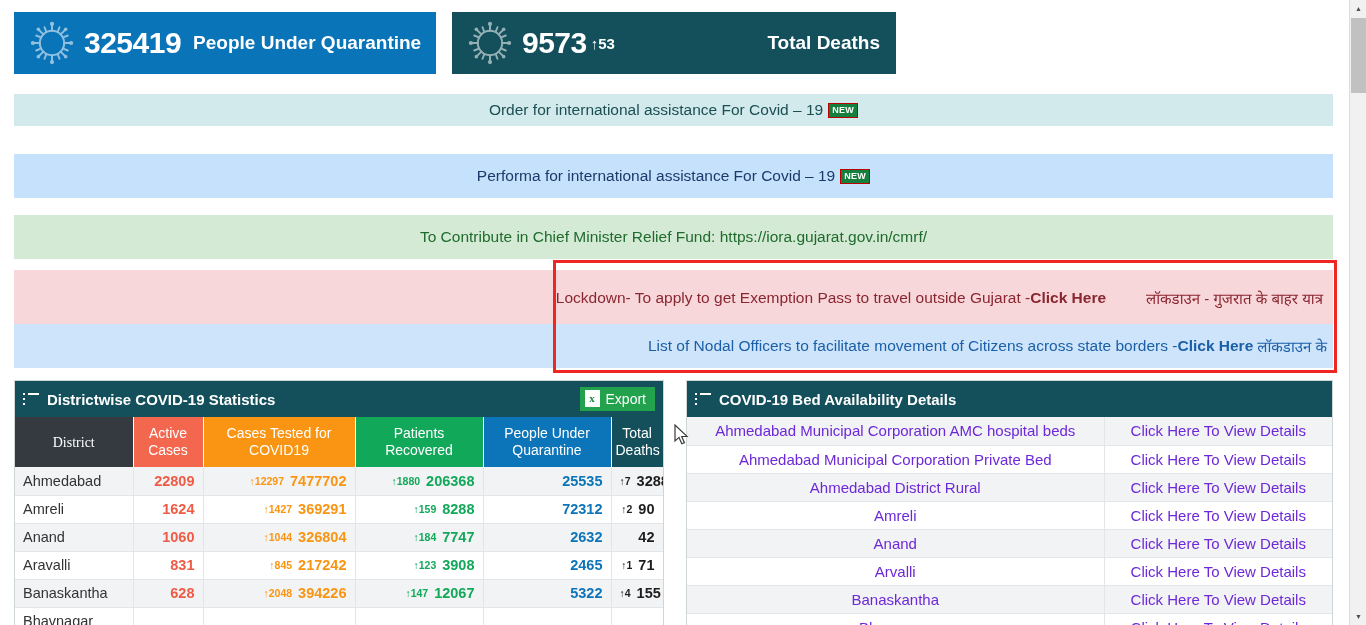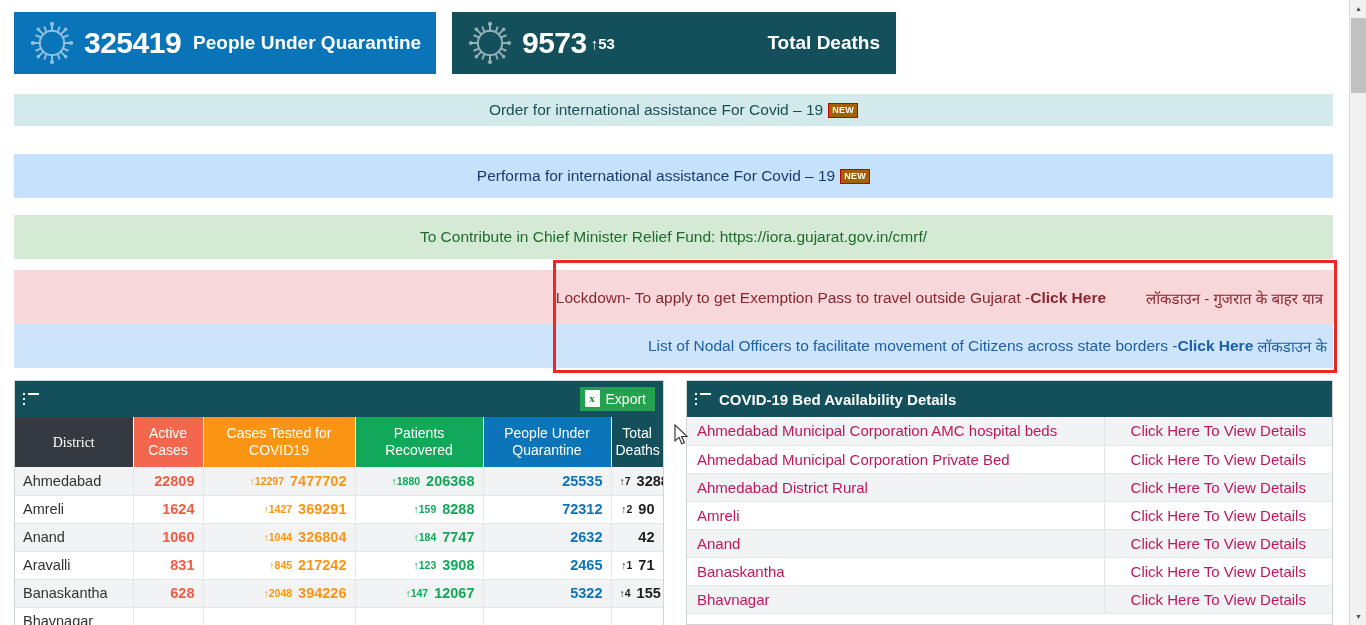--- a/index.html
+++ b/index.html
@@ -46,21 +46,21 @@
   #stat-deaths .stat-label { margin-left: auto; }
 
   
   .notice {
     position: absolute; left: 14px; width: 1319px;
     display: flex; align-items: center; justify-content: center;
     font-size: 15.5px;
   }
   .notice-text { white-space: nowrap; }
   .new-badge {
-    display: inline-block; background: #a16207; color: #fff;
+    display: inline-block; background: #15803d; color: #fff;
     font-size: 9px; font-weight: 700; line-height: 11px;
     padding: 1px 3px; margin-left: 5px; vertical-align: 2px;
     border: 1px solid #b00; letter-spacing: .3px;
   }
   #notice-order    { top: 94px;  height: 32px; background: #d3eaec; color: #1b4e53; }
   #notice-performa { top: 154px; height: 44px; background: #c5e1fb; color: #1b3a6b; }
   #notice-cmrf     { top: 215px; height: 44px; background: #d4ead4; color: #1f6b2e; }
   #notice-lockdown { top: 270px; height: 56px; background: #f8d7da; color: #8a2630; justify-content: flex-end; padding-right: 10px; }
   #notice-nodal    { top: 324px; height: 44px; background: #cde4fa; color: #1b5fa8; justify-content: flex-end; padding-right: 6px; }
   .notice b { font-weight: 700; }
@@ -139,21 +139,21 @@
   td.c-quar { color: #0c74b8; }
   td.c-deaths { color: #1d1d1d; border-right: none; }
   .delta { font-size: 10.5px; font-weight: 700; margin-right: 6px; vertical-align: 1px; }
   .tbl-scroll { height: 208px; overflow: hidden; }
 
   
   #bed-table { width: 100%; border-collapse: collapse; table-layout: fixed; }
   #bed-table td {
     font-size: 15px; height: 28px; padding: 0 10px;
     border-bottom: 1px solid #e3e6e8;
-    color: #be185d; white-space: nowrap; overflow: hidden;
+    color: #6d28d9; white-space: nowrap; overflow: hidden; text-align: center;
   }
   #bed-table tr:nth-child(odd) td { background: #f2f3f4; }
   #bed-table tr:nth-child(even) td { background: #ffffff; }
   td.bed-link {
     width: 228px; text-align: center; color: #2a7fe0;
     border-left: 1px solid #e3e6e8; cursor: pointer;
   }
 
   
   #scrollbar {
@@ -266,20 +266,21 @@
     <div class="panel" id="panel-left">
       <div class="panel-head">
         <span class="list-icon">
           <b></b>
             <b></b>
             <b></b>
             <i></i>
             <i></i>
             <i></i>
         </span>
+        <span class="panel-title">Districtwise COVID-19 Statistics</span>
         <div id="export-button">
           <span class="xls-glyph">x</span>
           <span>Export</span>
         </div>
       </div>
       <div class="tbl-scroll">
         <table id="district-table">
           <thead>
             <tr>
               <th class="h-district">District</th>
@@ -373,20 +374,24 @@
             </tr>
             <tr>
               <td>Amreli</td>
               <td class="bed-link">Click Here To View Details</td>
             </tr>
             <tr>
               <td>Anand</td>
               <td class="bed-link">Click Here To View Details</td>
             </tr>
             <tr>
+              <td>Arvalli</td>
+              <td class="bed-link">Click Here To View Details</td>
+            </tr>
+            <tr>
               <td>Banaskantha</td>
               <td class="bed-link">Click Here To View Details</td>
             </tr>
             <tr>
               <td>Bhavnagar</td>
               <td class="bed-link">Click Here To View Details</td>
             </tr>
           </tbody>
         </table>
       </div>

